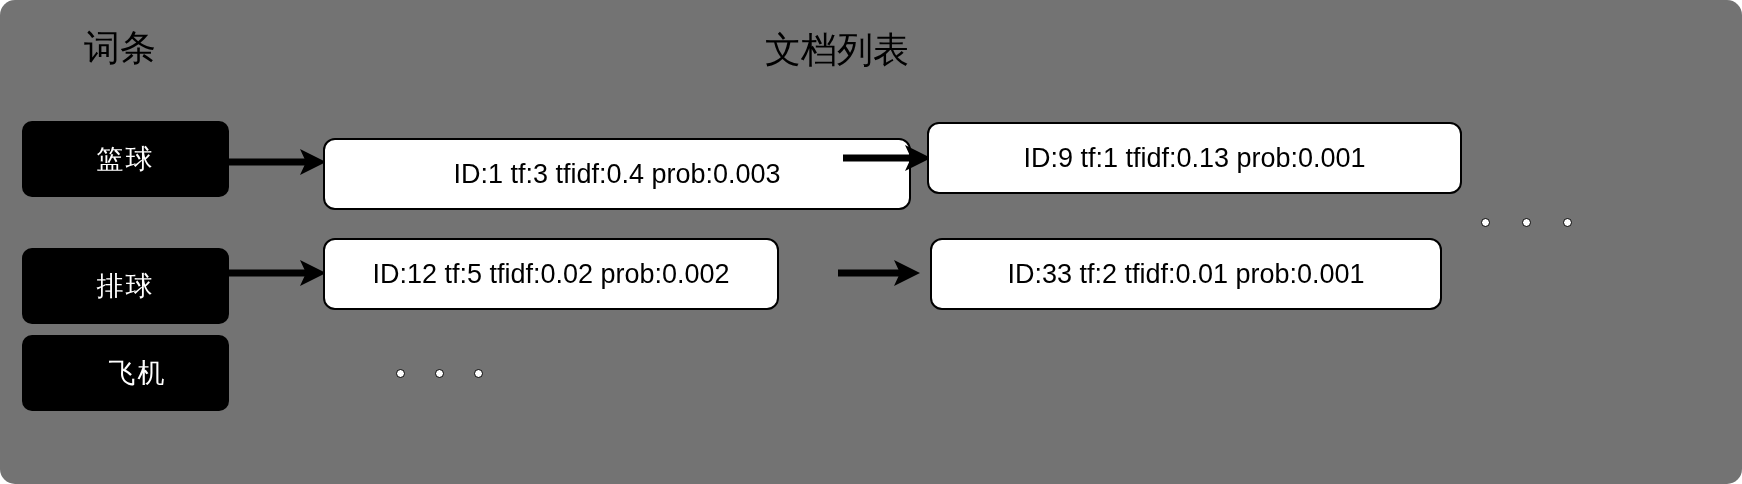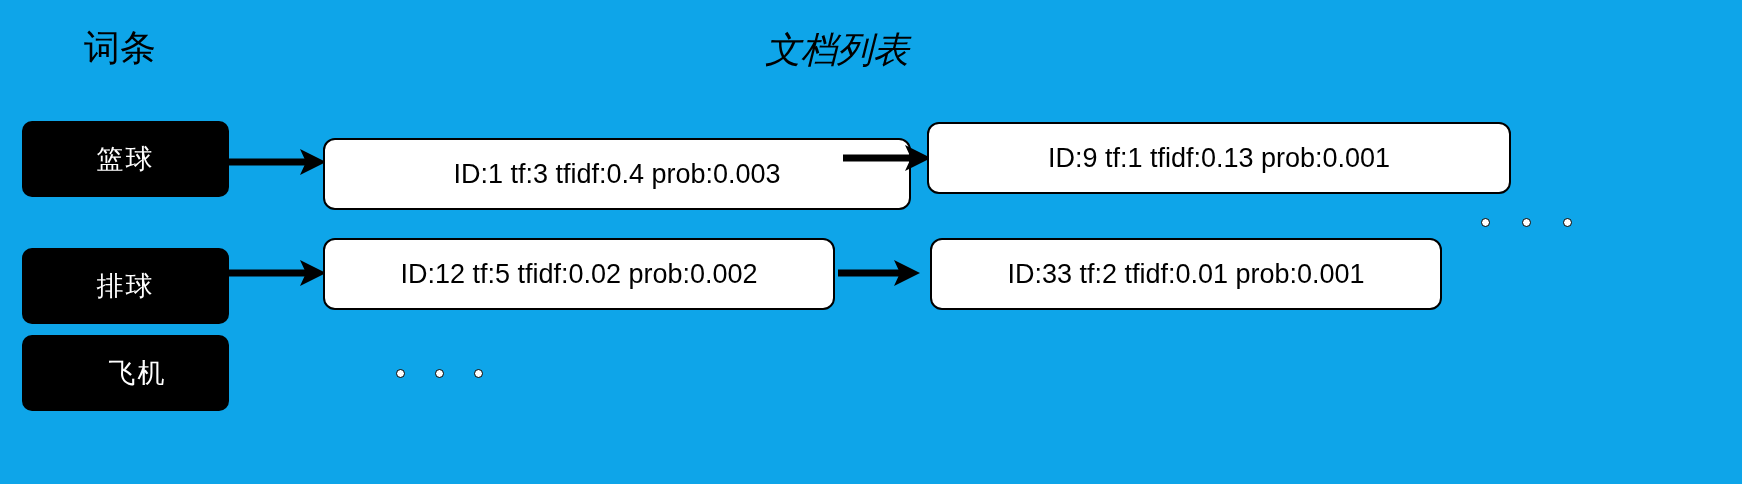--- a/index.html
+++ b/index.html
@@ -9,35 +9,36 @@
     background: #ffffff;
   }
   body {
     font-family: "Liberation Sans", "DejaVu Sans", sans-serif;
     color: #000000;
   }
   #canvas {
     position: relative;
     width: 1742px;
     height: 484px;
-    background: #0ea5e9;
+    background: #737373;
     overflow: hidden;
+    border-radius: 15px;
   }
 
   
   .heading {
     position: absolute;
     font-family: "Liberation Serif", "DejaVu Serif", serif;
     font-size: 36px;
     line-height: 1;
     color: #000000;
     white-space: nowrap;
   }
   #heading-terms  { left: 84px;  top: 30px; }
-  #heading-docs   { left: 765px; top: 32px; font-style: italic; }
+  #heading-docs   { left: 765px; top: 32px; }
 
   
   .term-chip {
     position: absolute;
     left: 22px;
     width: 207px;
     height: 76px;
     background: #000000;
     border-radius: 10px;
     color: #ffffff;
@@ -61,22 +62,22 @@
     border-radius: 12px;
     display: flex;
     align-items: center;
     justify-content: center;
     font-family: "Liberation Sans", "DejaVu Sans", sans-serif;
     font-size: 27px;
     color: #000000;
     white-space: nowrap;
   }
   #doc-box-r0c0 { left: 323px; top: 126px; width: 588px; margin-top: 12px; }
-  #doc-box-r0c1 { left: 927px; top: 122px; width: 584px; }
-  #doc-box-r1c0 { left: 323px; top: 238px; width: 512px; }
+  #doc-box-r0c1 { left: 927px; top: 122px; width: 535px; }
+  #doc-box-r1c0 { left: 323px; top: 238px; width: 456px; }
   #doc-box-r1c1 { left: 917px; top: 238px; width: 512px; margin-left: 13px; }
 
   
   .arrow {
     position: absolute;
     height: 30px;
   }
   .arrow svg { display: block; overflow: visible; }
   #arrow-r0-term { left: 226px; top: 147px; width: 100px; }
   #arrow-r0-next { left: 843px; top: 143px; width:  88px; }

